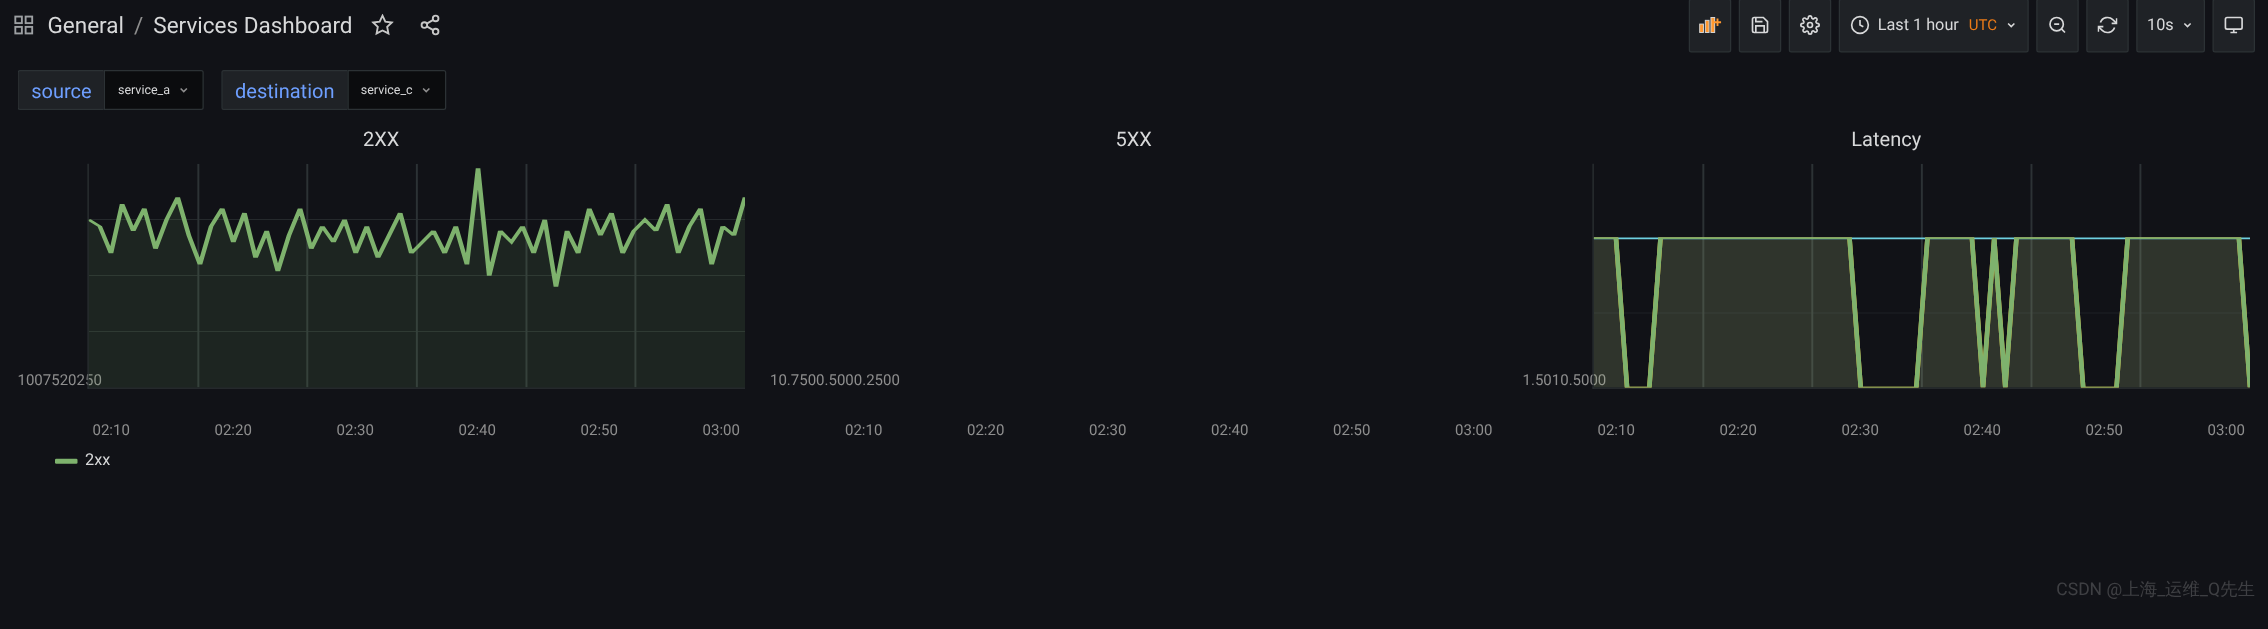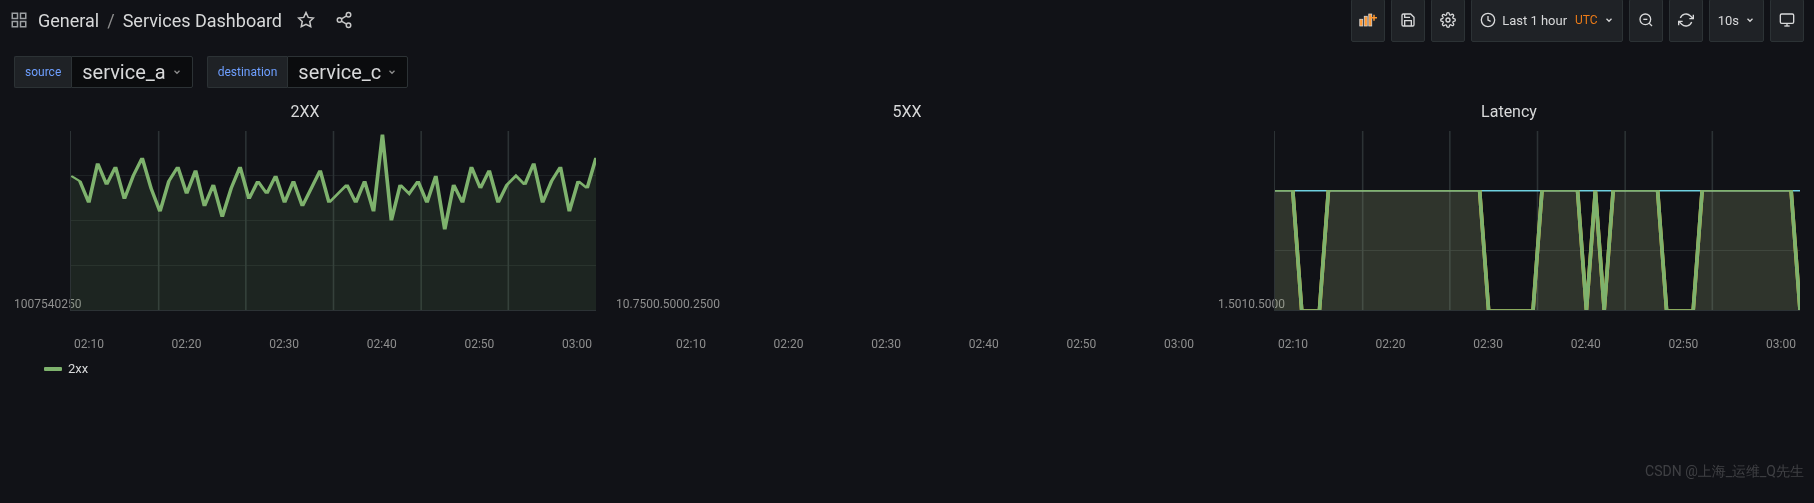--- a/index.html
+++ b/index.html
@@ -79,31 +79,31 @@
     display: flex; align-items: stretch;
   }
   .var-label {
     display: inline-flex; align-items: center;
     padding: 0 10px;
     height: 32px;
     background: var(--btn-bg);
     border: 1px solid var(--border);
     border-right: none;
     color: var(--blue-label);
-    font-size: 12px;
+    font-size: 16px;
     border-radius: 2px 0 0 2px;
   }
   .var-value {
     display: inline-flex; align-items: center; gap: 6px;
     padding: 0 10px;
     height: 32px;
     background: #0b0c0e;
     border: 1px solid var(--border);
     color: var(--text);
-    font-size: 20px;
+    font-size: 10px;
     border-radius: 0 2px 2px 0;
     cursor: pointer;
   }
   
   .panels {
     display: grid;
     grid-template-columns: repeat(3, 1fr);
     gap: 20px;
     padding: 0 14px;
   }
@@ -288,21 +288,21 @@
 </div>
 
 <div class="panels">
 
   <div class="panel">
     <div class="panel-title">2XX</div>
     <div class="plot-wrap">
       <div class="y-axis">
         <span>100</span>
         <span>75</span>
-        <span>40</span>
+        <span>20</span>
         <span>25</span>
         <span>0</span>
       </div>
       <div class="plot">
         <svg class="grid" viewBox="0 0 100 100" preserveAspectRatio="none">
           <g stroke="#2c3235" stroke-width="0.3">
             <line x1="0" y1="25" x2="100" y2="25"></line>
               <line x1="0" y1="50" x2="100" y2="50"></line>
               <line x1="0" y1="75" x2="100" y2="75"></line>
             <line x1="16.7" y1="0" x2="16.7" y2="100"></line>

